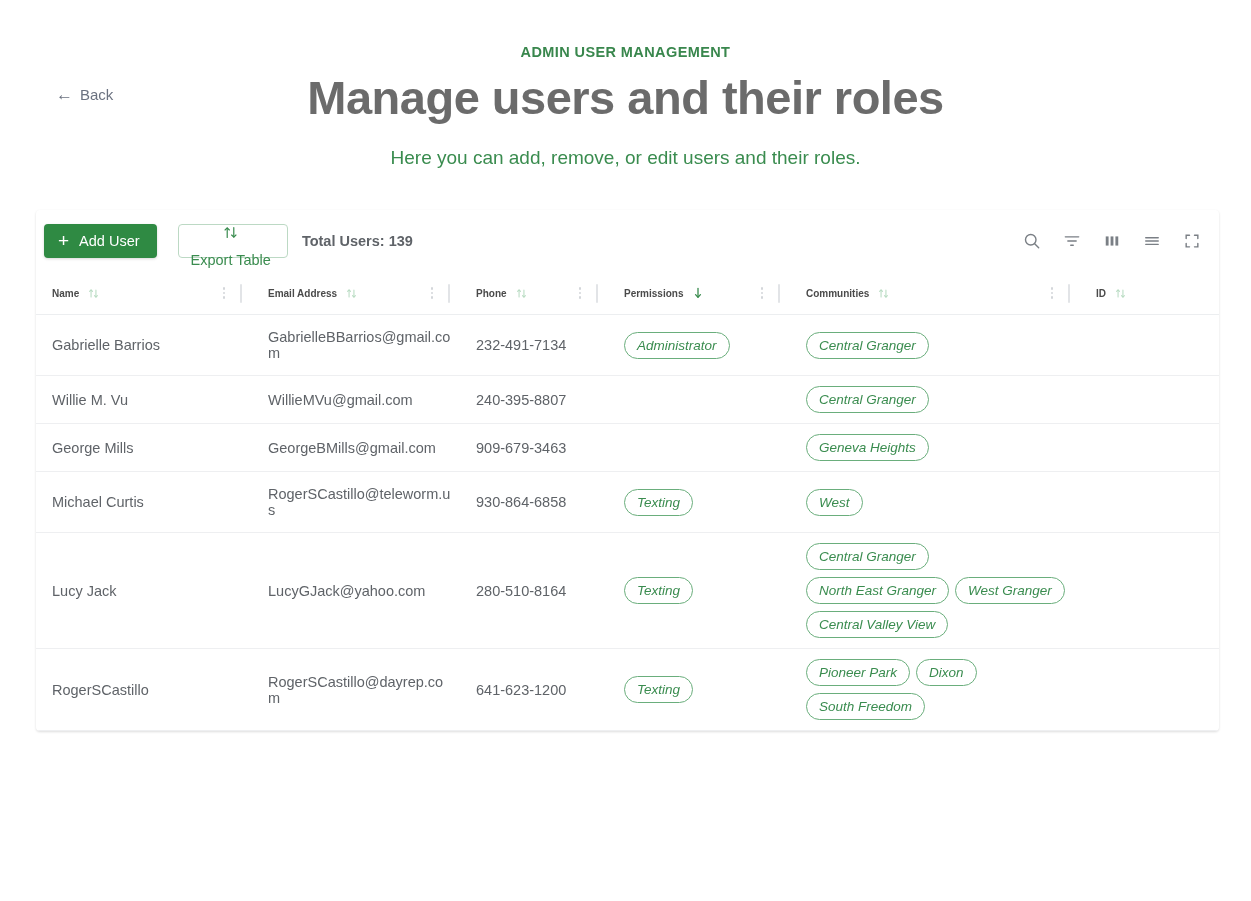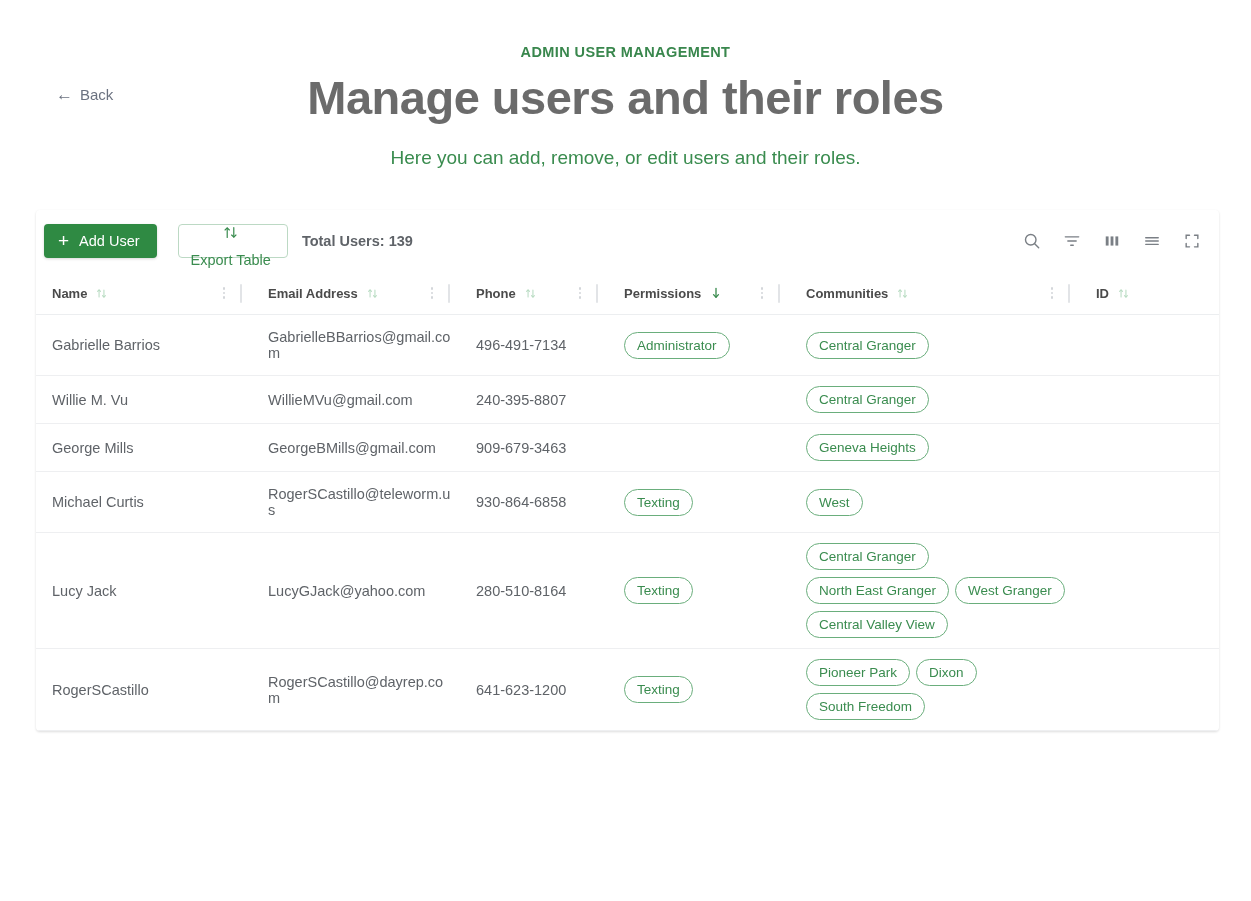--- a/index.html
+++ b/index.html
@@ -143,21 +143,21 @@
   }
 
   
   table.user-table {
     width: 100%;
     border-collapse: collapse;
     table-layout: fixed;
   }
   table.user-table thead th {
     text-align: left;
-    font-size: 13px;
+    font-size: 10px;
     font-weight: bold;
     color: #4a4a4a;
     padding: 0;
     height: 42px;
     vertical-align: middle;
     border-bottom: 1px solid #eceef0;
     position: relative;
   }
   .th-inner {
     display: flex;
@@ -226,20 +226,21 @@
     justify-content: center;
     border: 1px solid #6aae7c;
     color: #3a8c4f;
     border-radius: 14px;
     height: 27px;
     padding: 12px 12px;
     font-size: 13.5px;
     white-space: nowrap;
     background: #ffffff;
     box-sizing: border-box;
+    font-style: italic;
   }
   .email-cell { word-break: break-all; }
 </style>
 </head>
 <body>
 
 <div class="page-header">
 
   <div class="back-link">
     <span class="back-arrow">←</span>
@@ -448,21 +449,21 @@
               </svg>
             </span>
           </div>
         </th>
       </tr>
     </thead>
     <tbody id="table-body">
         <tr>
           <td>Gabrielle Barrios</td>
           <td class="email-cell">GabrielleBBarrios@gmail.com</td>
-          <td>496-491-7134</td>
+          <td>232-491-7134</td>
           <td style="padding: 0px;">
             <div class="cell-chips">
               <span class="chip">Administrator</span>
             </div>
           </td>
           <td style="padding: 0px;">
             <div class="cell-chips">
               <span class="chip">Central Granger</span>
             </div>
           </td>

